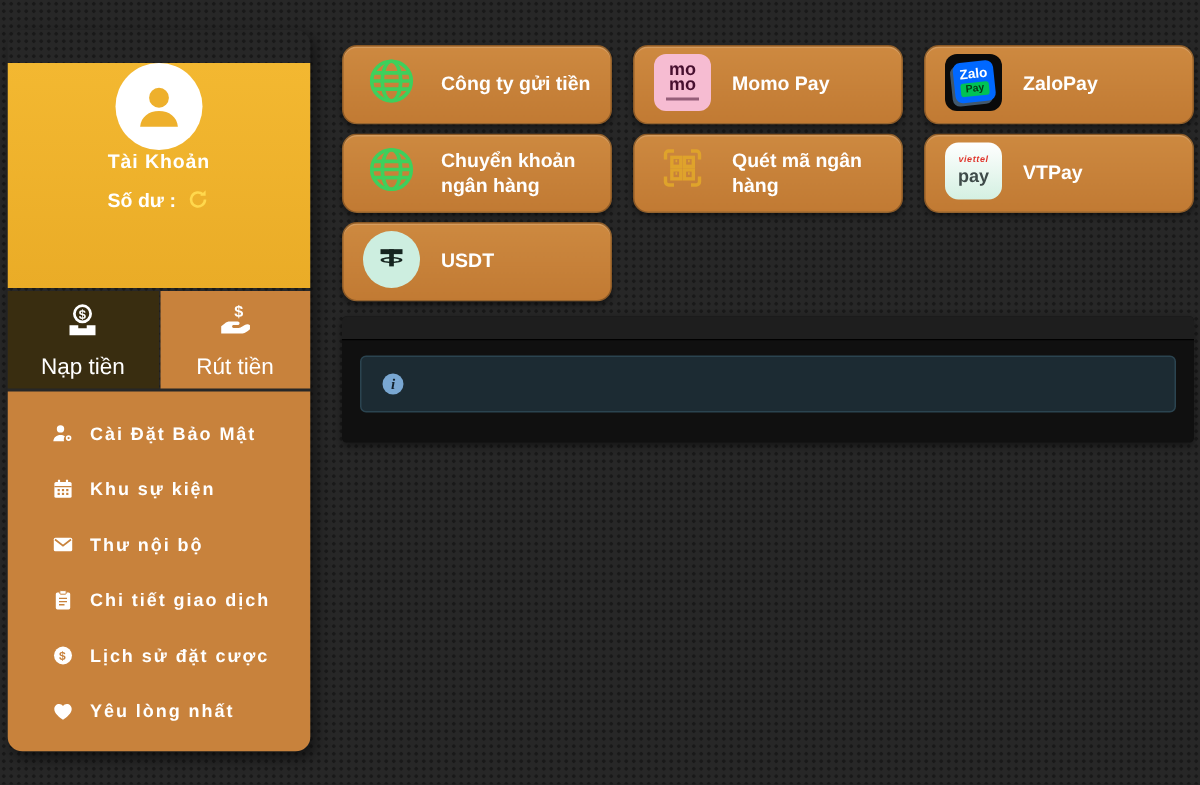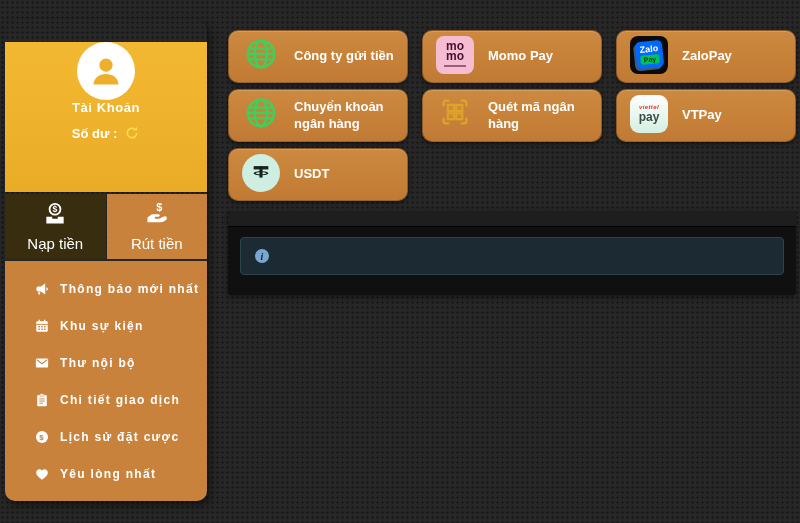--- a/index.html
+++ b/index.html
@@ -103,26 +103,27 @@
             <text x="14" y="9.6" text-anchor="middle" font-size="10" font-weight="bold" fill="#fff">$</text>
             <path d="M20.9 14.6c-.9-.8-2.2-.7-3.2-.1l-2.6 1.5c-.4.2-.8.3-1.2.3h-3.1c-.5 0-.9-.4-.9-.9s.4-.9.9-.9h2.6c.6 0 1.1-.5 1.1-1.1s-.5-1.1-1.1-1.1H8.6c-1.2 0-2.3.4-3.2 1.2l-2.2 1.8v4.4h12c1.6 0 3.2-.6 4.4-1.6l1.3-1.1z" fill="#fff"></path>
           </svg></span>
         <span>Rút tiền</span>
       </div>
     </div>
   <div class="menu" id="menu">
       <div class="menu-item">
         <span class="mi-icon">
           <svg width="16" height="16" viewBox="0 0 24 24" fill="#fff">
-            <path d="M16.8 3.8v16.4l-6.6-4.4H6.2a2.6 2.6 0 0 1-2.6-2.6v-2.4a2.6 2.6 0 0 1 2.6-2.6h4z"></path>
-            <path d="M18.6 9.2c1.3.5 2.2 1.5 2.2 2.8s-.9 2.3-2.2 2.8z"></path>
-            <rect x="6.5" y="16.4" width="2.6" height="4" rx="1"></rect>
-          </svg>
-        </span>
-        <span>Thông báo mới nhất</span>
+            <circle cx="9.5" cy="7.4" r="3.7"></circle>
+            <path d="M2.3 19.8c.3-4 3.3-6.3 7.2-6.3 1.7 0 3.2.5 4.4 1.3a5.3 5.3 0 0 0-1.1 3.2c0 .6.1 1.2.3 1.8z"></path>
+            <circle cx="17.6" cy="16.6" r="2.8"></circle>
+            <circle cx="17.6" cy="16.6" r="1.1" fill="#c8823c"></circle>
+          </svg>
+        </span>
+        <span>Cài Đặt Bảo Mật</span>
       </div>
       <div class="menu-item">
         <span class="mi-icon">
           <svg width="16" height="16" viewBox="0 0 24 24">
             <rect x="3.4" y="5" width="17.2" height="15.8" rx="1.6" fill="#fff"></rect>
             <path d="M8 2.8v4M16 2.8v4" stroke="#fff" stroke-width="2.2"></path>
             <path d="M3.4 9.6h17.2" stroke="#c8823c" stroke-width="1.4"></path>
             <g fill="#c8823c">
               <rect x="6.6" y="12" width="2.2" height="2.2"></rect>
               <rect x="10.9" y="12" width="2.2" height="2.2"></rect>

